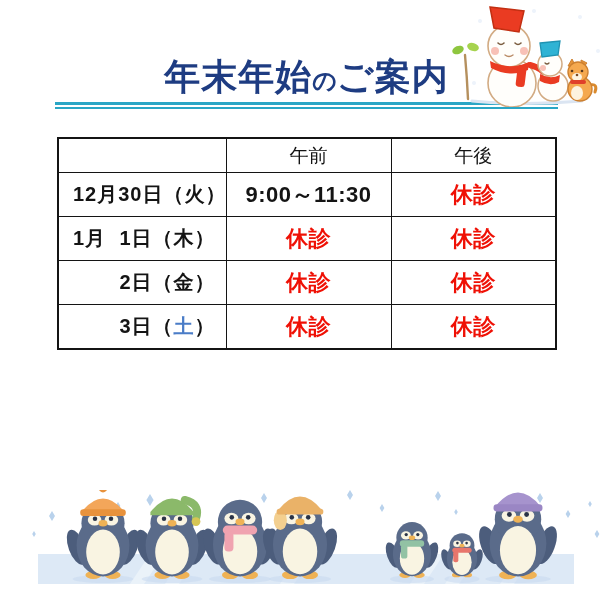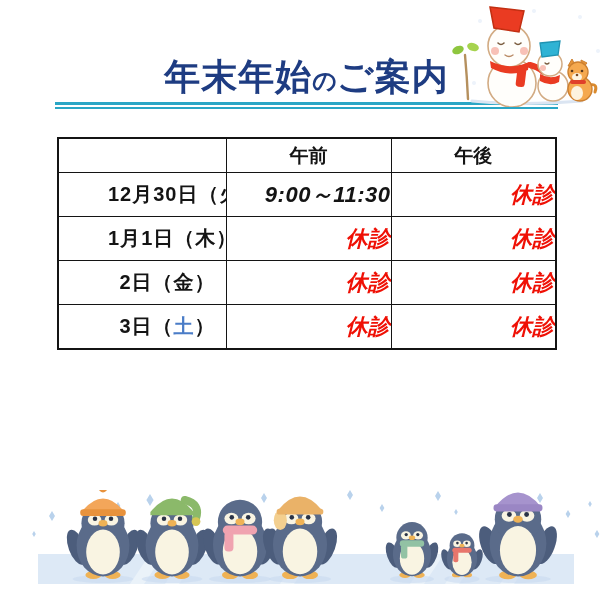--- a/index.html
+++ b/index.html
@@ -22,29 +22,29 @@
   
   #sched{
     position:absolute;left:57px;top:137px;width:498px;
     border-collapse:collapse;table-layout:fixed;
   }
   #sched th,#sched td{
     border:1.5px solid var(--table-border,#141414);
     padding:0;overflow:hidden;
   }
   #sched{border:2px solid var(--table-border,#141414);}
-  #sched thead th{height:33px;font-size:19px;font-weight:bold;text-align:center;background:#fff;}
+  #sched thead th{height:33px;font-size:19px;font-weight:normal;text-align:center;background:#fff;}
   #sched tbody td{height:43px;background:#fff;}
   td.c-date .datewrap{
     display:flex;align-items:center;justify-content:space-between;
     padding:0 10px 0 14px;height:100%;
-    font-size:20px;font-weight:bold;letter-spacing:1px;white-space:nowrap;margin-left:35px;
+    font-size:20px;font-weight:bold;letter-spacing:1px;white-space:nowrap;
   }
   td.c-slot{
-    text-align:right;font-size:22px;font-weight:bold;letter-spacing:0.5px;font-style:italic;
+    text-align:center;font-size:22px;font-weight:bold;letter-spacing:0.5px;
   }
   td.c-slot.closed{background:var(--closed-bg,#fde69c);color:var(--closed-text,#ef1005);}
   .wd-saturday{color:var(--saturday,#4a7cc7);}
   .wd-sunday{color:var(--sunday,#e8140c);}
   
   #snowman{position:absolute;left:450px;top:3px;width:154px;height:104px;}
   #penguins{position:absolute;left:0;top:490px;width:608px;height:123px;}
 </style>
 </head>
 <body>

